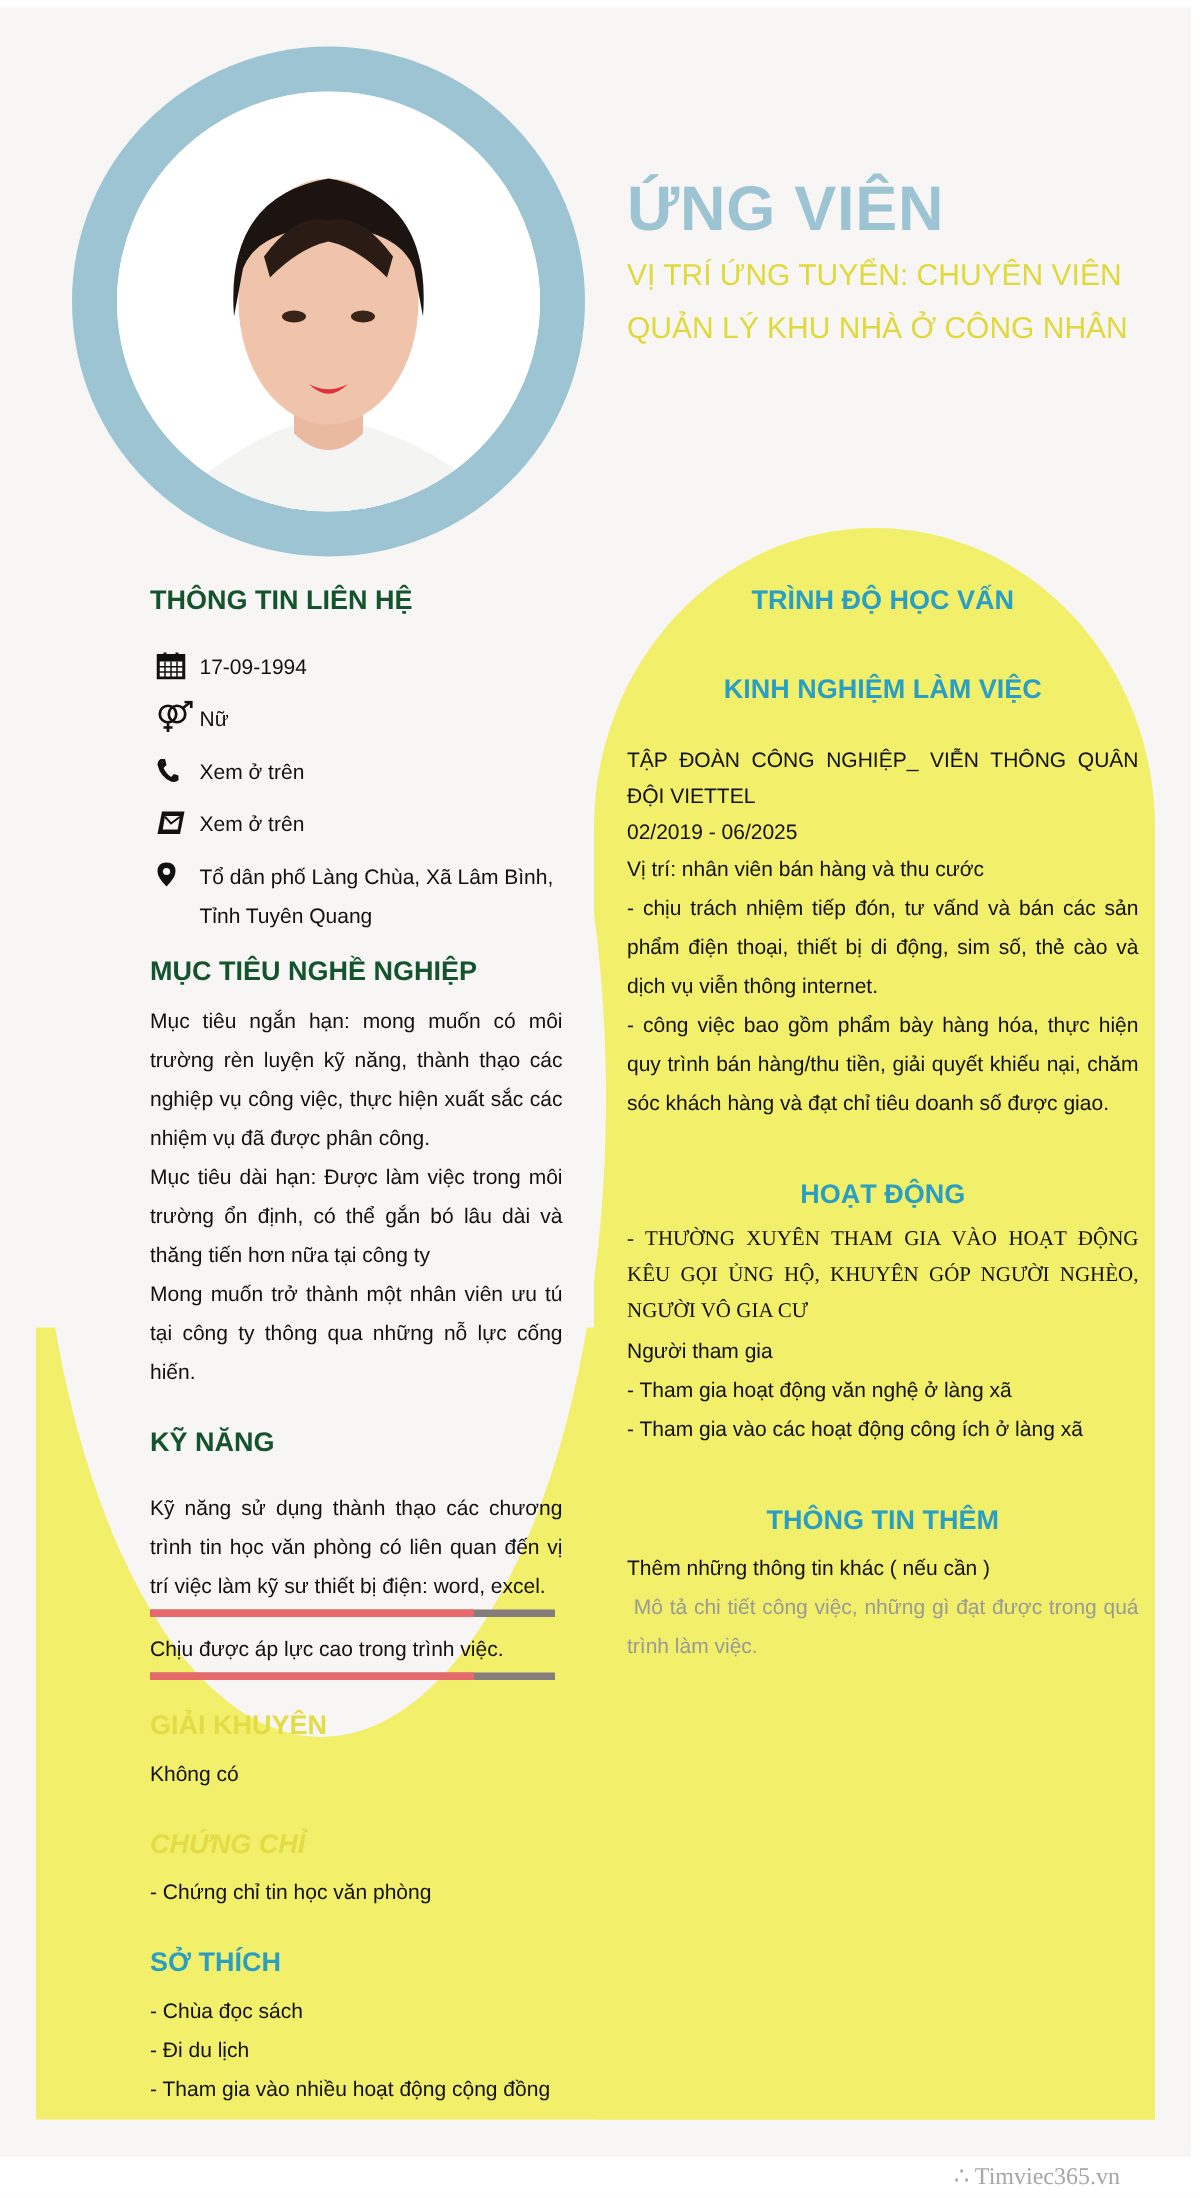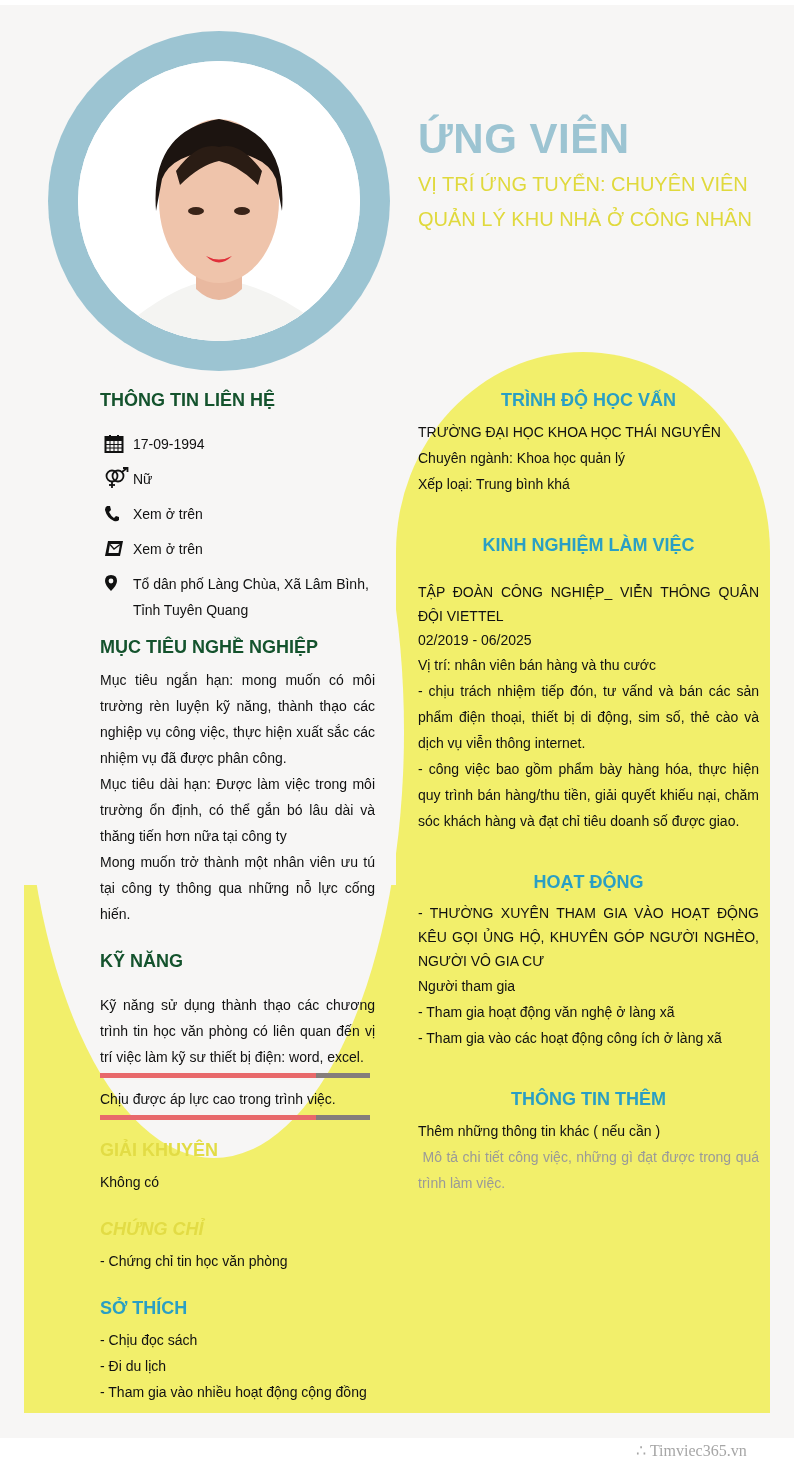--- a/index.html
+++ b/index.html
@@ -154,46 +154,41 @@
     </div>
 
     <div class="sec-title-pale" style="margin-top:20px;">GIẢI KHUYÊN</div>
     <div class="para" style="margin-top:8px;">Không có</div>
 
     <div class="sec-title-pale" style="margin-top:24px;font-style:italic;">CHỨNG CHỈ</div>
     <div class="para" style="margin-top:8px;">- Chứng chỉ tin học văn phòng</div>
 
     <div class="sec-title-b" style="margin-top:24px;">SỞ THÍCH</div>
     <div style="margin-top:8px;">
-      <div class="para">- Chịu đọc sách</div>
+      <div class="para">- Chùa đọc sách</div>
       <div class="para">- Đi du lịch</div>
       <div class="para">- Tham gia vào nhiều hoạt động cộng đồng</div>
     </div>
   </div>
 
   <div class="right-col">
     <div class="sec-title-b">TRÌNH ĐỘ HỌC VẤN</div>
-    <div style="margin-top:8px;">
-      <div class="right-line">TRƯỜNG ĐẠI HỌC KHOA HỌC THÁI NGUYÊN</div>
-      <div class="right-line">Chuyên ngành: Khoa học quản lý</div>
-      <div class="right-line">Xếp loại: Trung bình khá</div>
-    </div>
 
     <div class="sec-title-b" style="margin-top:38px;">KINH NGHIỆM LÀM VIỆC</div>
     <div style="margin-top:24px;">
       <div class="right-line" style="line-height:24px;">TẬP ĐOÀN CÔNG NGHIỆP_ VIỄN THÔNG QUÂN ĐỘI VIETTEL</div>
       <div class="right-line" style="line-height:24px;">02/2019 - 06/2025</div>
       <div class="right-line">Vị trí: nhân viên bán hàng và thu cước</div>
       <div class="right-line">- chịu trách nhiệm tiếp đón, tư vấnd và bán các sản phẩm điện thoại, thiết bị di động, sim số, thẻ cào và dịch vụ viễn thông internet.</div>
       <div class="right-line">- công việc bao gồm phẩm bày hàng hóa, thực hiện quy trình bán hàng/thu tiền, giải quyết khiếu nại, chăm sóc khách hàng và đạt chỉ tiêu doanh số được giao.</div>
     </div>
 
     <div class="sec-title-b" style="margin-top:38px;">HOẠT ĐỘNG</div>
     <div style="margin-top:8px;">
-      <div class="right-line" style="line-height:24px;">- THƯỜNG XUYÊN THAM GIA VÀO HOẠT ĐỘNG KÊU GỌI ỦNG HỘ, KHUYÊN GÓP NGƯỜI NGHÈO, NGƯỜI VÔ GIA CƯ</div>
+      <div class="right-line" style="line-height:24px;font-family:Liberation Serif, serif;">- THƯỜNG XUYÊN THAM GIA VÀO HOẠT ĐỘNG KÊU GỌI ỦNG HỘ, KHUYÊN GÓP NGƯỜI NGHÈO, NGƯỜI VÔ GIA CƯ</div>
       <div class="right-line">Người tham gia</div>
       <div class="right-line">- Tham gia hoạt động văn nghệ ở làng xã</div>
       <div class="right-line">- Tham gia vào các hoạt động công ích ở làng xã</div>
     </div>
 
     <div class="sec-title-b" style="margin-top:38px;">THÔNG TIN THÊM</div>
     <div style="margin-top:8px;">
       <div class="right-line">Thêm những thông tin khác ( nếu cần )</div>
       <div class="right-line muted" style="white-space:pre-wrap;"> Mô tả chi tiết công việc, những gì đạt được trong quá trình làm việc.</div>
     </div>

